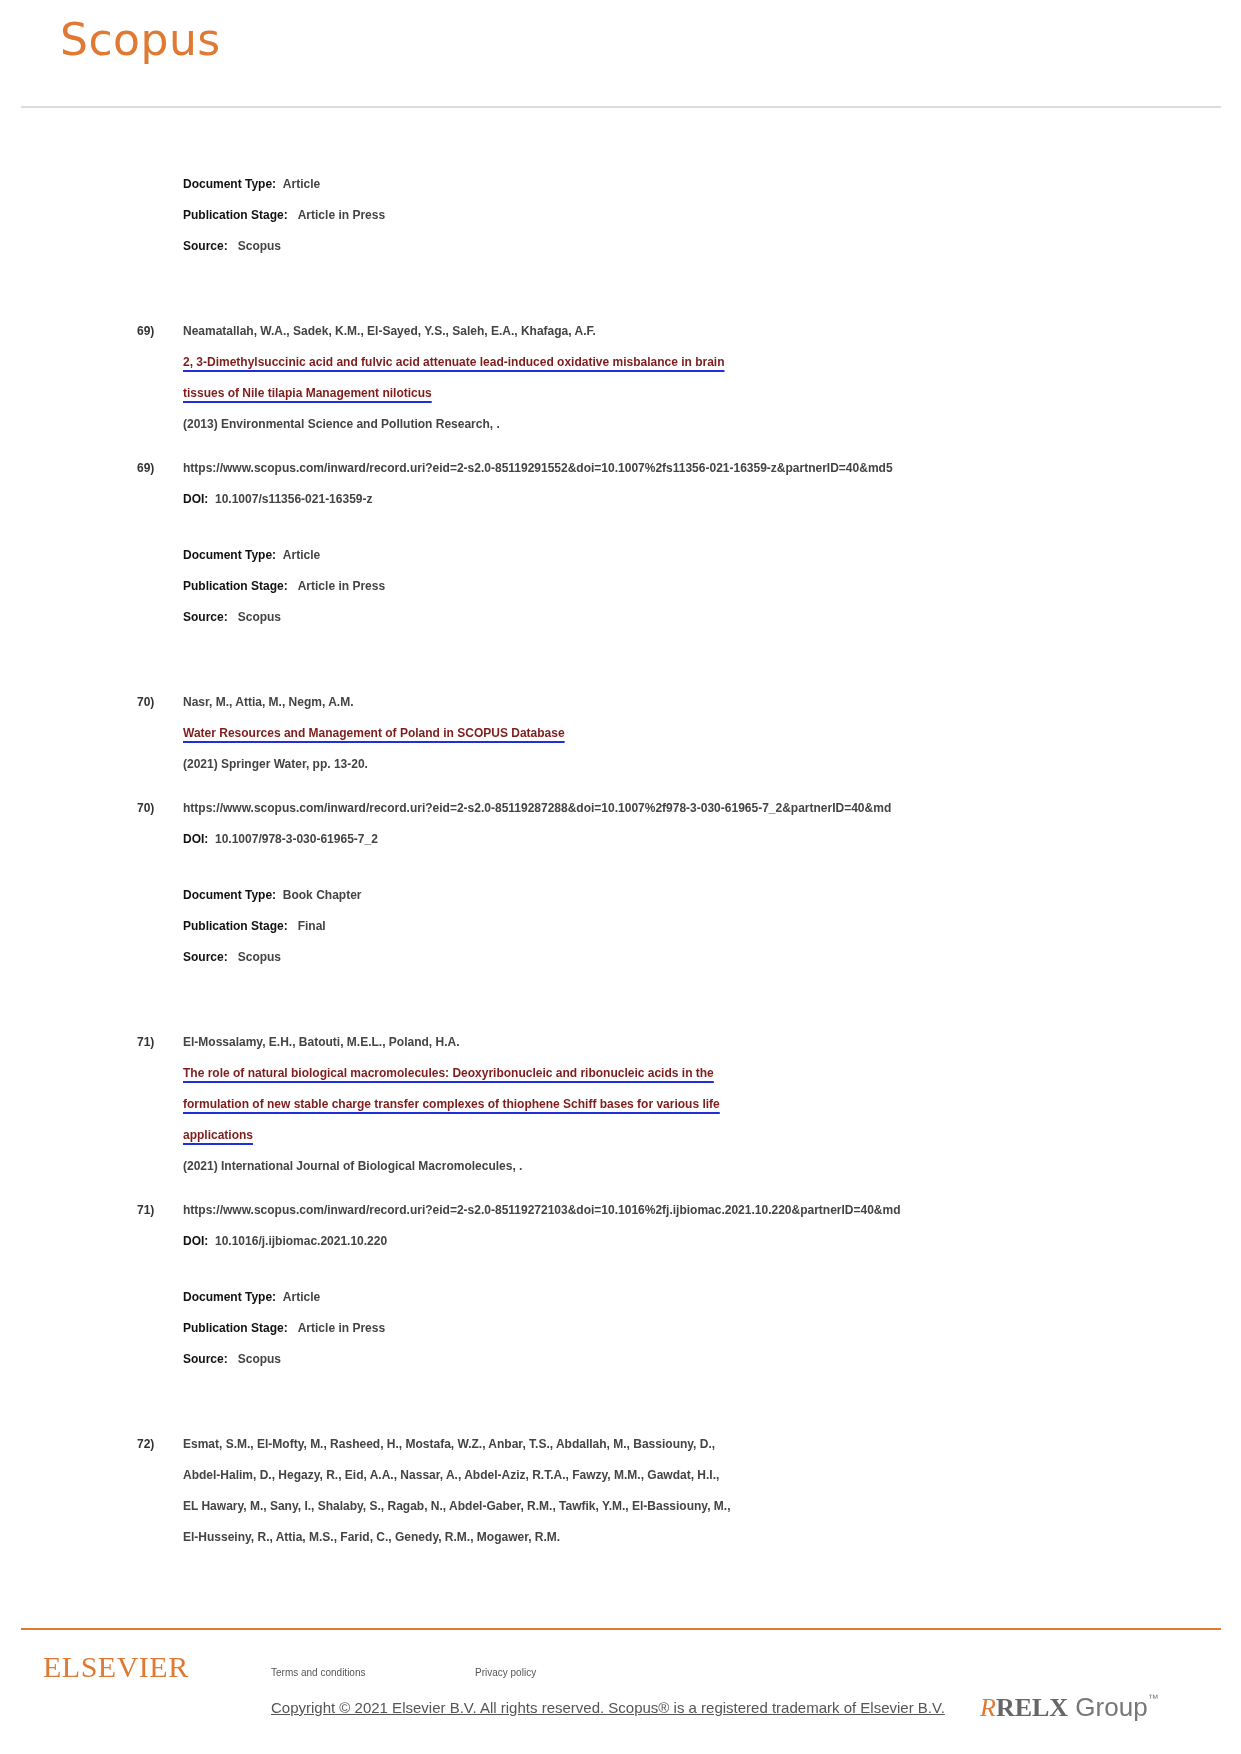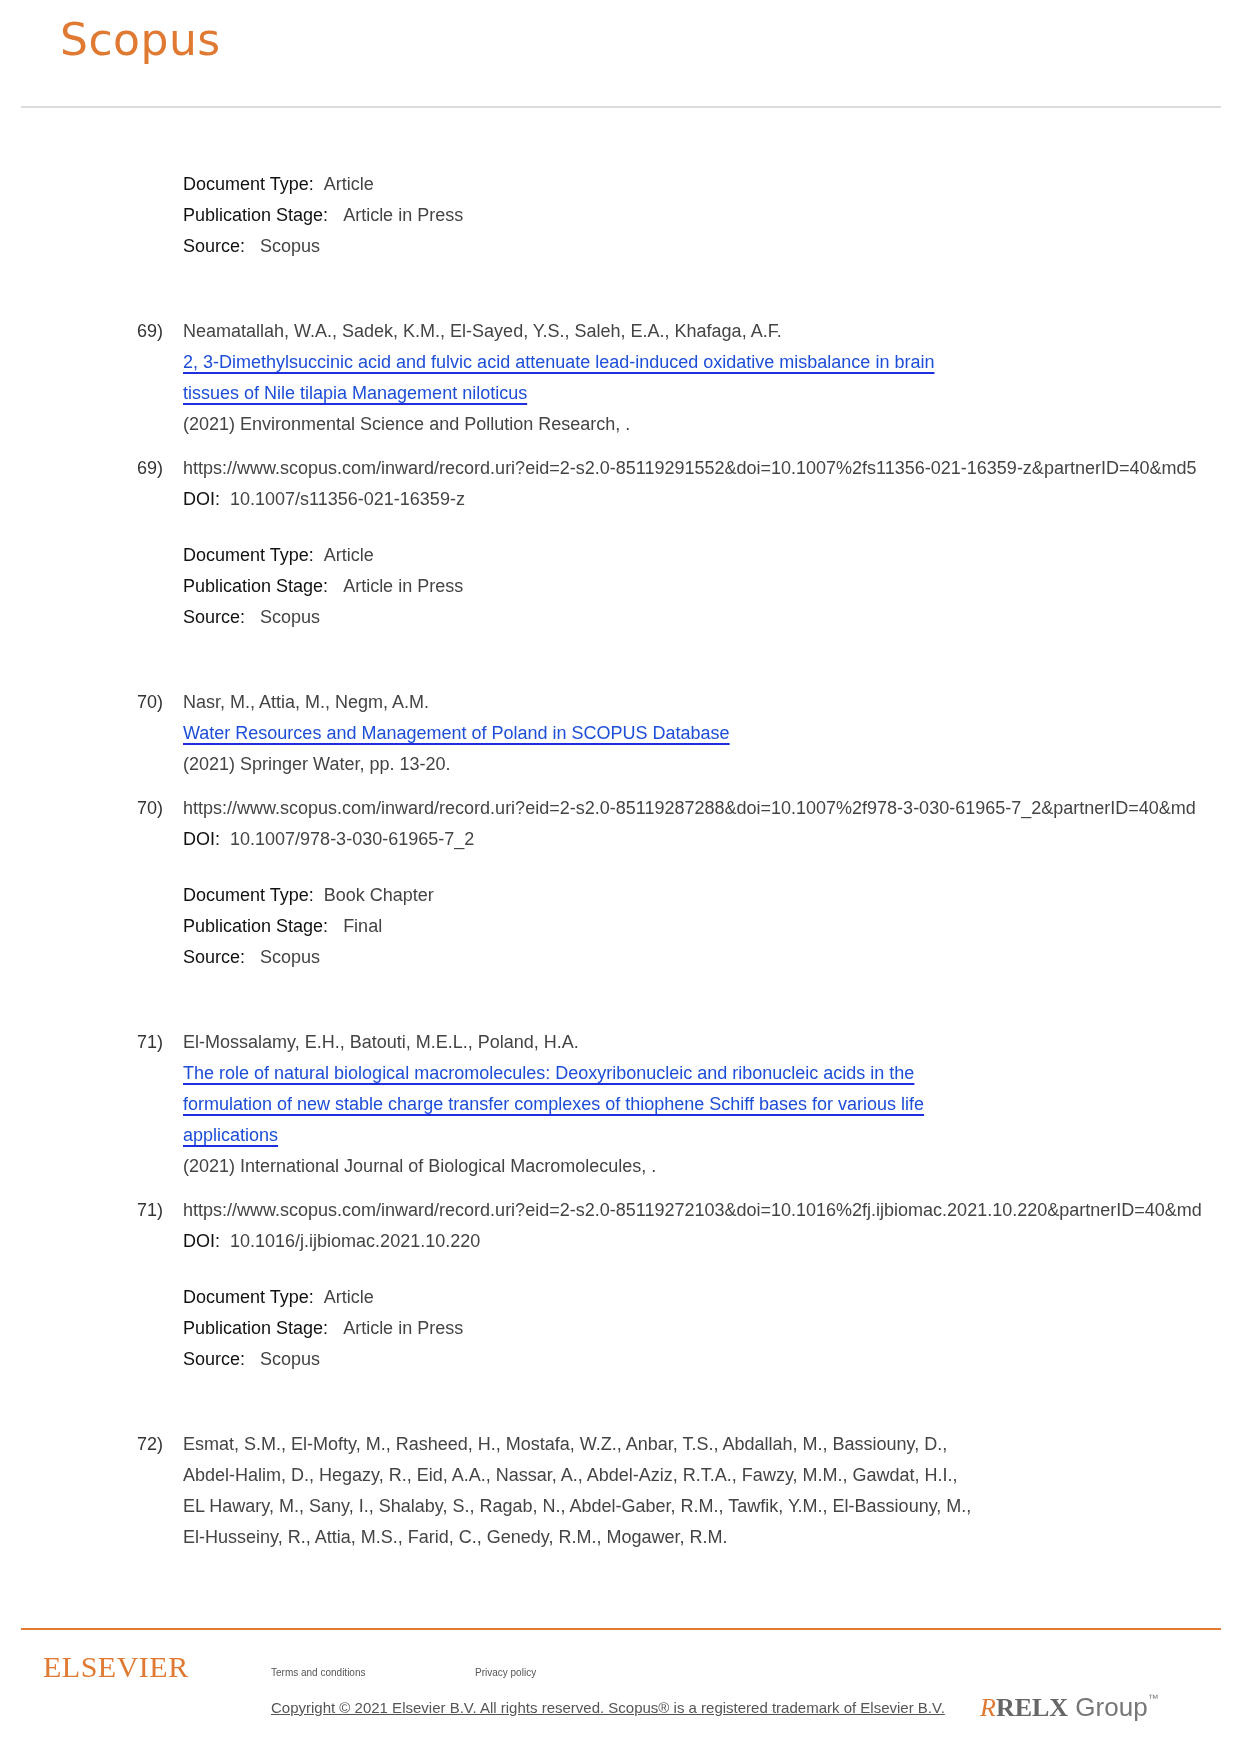--- a/index.html
+++ b/index.html
@@ -2,27 +2,27 @@
 <html><head>
 <meta charset="utf-8">
 <style>
   html, body { margin:0; padding:0; background:#ffffff; }
   body { width:1241px; height:1754px; position:relative; overflow:hidden;
          font-family:"Liberation Sans", sans-serif; color:#333; }
   .logo { position:absolute; left:60px; top:14px; font-family:"DejaVu Sans", sans-serif;
           font-size:44px; color:#e07a33; letter-spacing:0.5px; }
   .hdr-line { position:absolute; left:21px; top:106px; width:1200px; height:2px; background:#dcdcdc; }
   .content { position:absolute; left:0; top:0; width:1241px; }
-  .line { position:absolute; font-size:18px; line-height:22px; white-space:nowrap; }
+  .line { position:absolute; font-size:12px; line-height:22px; white-space:nowrap;font-weight:bold; }
   .num { left:137px; color:#333; }
   .txt { left:183px; }
   .lbl { color:#111; }
   .val { color:#444; }
   .authors { color:#444; }
-  .title { color:#1d4ed8; text-decoration:underline; text-decoration-color:#1f2fe0; text-underline-offset:4px; text-decoration-thickness:2px;text-align:center; }
+  .title { color:#7f1d1d; text-decoration:underline; text-decoration-color:#1f2fe0; text-underline-offset:4px; text-decoration-thickness:2px;text-align:center; }
   .source { color:#444; }
   .url { color:#444; }
   .footer-line { position:absolute; left:21px; top:1628px; width:1200px; height:2px; background:#e07a33; }
   .elsevier { position:absolute; left:43px; top:1650px; font-family:"Liberation Serif", serif;
               font-size:30px; color:#e07a33; letter-spacing:0.5px; }
   .flink { position:absolute; top:1667px; font-size:10px; color:#555; }
   .copy { position:absolute; left:271px; top:1699px; font-size:15px; color:#555; white-space:nowrap;text-decoration:underline; }
   .relx { position:absolute; left:980px; top:1692px; font-size:26px; white-space:nowrap; }
   .relx .r { color:#e07a33; font-family:"Liberation Serif", serif; font-style:italic; }
   .relx .b { color:#666; font-weight:bold;font-family:Liberation Serif, serif; }
@@ -38,21 +38,21 @@
 <div class="content">
 
   <div class="line txt" style="top:173px"><span class="lbl">Document Type:</span>&nbsp;&nbsp;<span class="val">Article</span></div>
   <div class="line txt" style="top:204px"><span class="lbl">Publication Stage:</span>&nbsp;&nbsp;&nbsp;<span class="val">Article in Press</span></div>
   <div class="line txt" style="top:235px"><span class="lbl">Source:</span>&nbsp;&nbsp;&nbsp;<span class="val">Scopus</span></div>
 
   <div class="line num" style="top:320px">69)</div>
   <div class="line txt authors" style="top:320px">Neamatallah, W.A., Sadek, K.M., El-Sayed, Y.S., Saleh, E.A., Khafaga, A.F.</div>
   <div class="line txt title" style="top:351px">2, 3-Dimethylsuccinic acid and fulvic acid attenuate lead-induced oxidative misbalance in brain</div>
   <div class="line txt title" style="top:382px">tissues of Nile tilapia Management niloticus</div>
-  <div class="line txt source" style="top:413px">(2021) Environmental Science and Pollution Research, .</div>
+  <div class="line txt source" style="top:413px">(2013) Environmental Science and Pollution Research, .</div>
   <div class="line num" style="top:457px">69)</div>
   <div class="line txt url" style="top:457px">https://www.scopus.com/inward/record.uri?eid=2-s2.0-85119291552&amp;doi=10.1007%2fs11356-021-16359-z&amp;partnerID=40&amp;md5</div>
   <div class="line txt" style="top:488px"><span class="lbl">DOI:</span>&nbsp;&nbsp;<span class="val">10.1007/s11356-021-16359-z</span></div>
   <div class="line txt" style="top:544px"><span class="lbl">Document Type:</span>&nbsp;&nbsp;<span class="val">Article</span></div>
   <div class="line txt" style="top:575px"><span class="lbl">Publication Stage:</span>&nbsp;&nbsp;&nbsp;<span class="val">Article in Press</span></div>
   <div class="line txt" style="top:606px"><span class="lbl">Source:</span>&nbsp;&nbsp;&nbsp;<span class="val">Scopus</span></div>
 
   <div class="line num" style="top:691px">70)</div>
   <div class="line txt authors" style="top:691px">Nasr, M., Attia, M., Negm, A.M.</div>
   <div class="line txt title" style="top:722px">Water Resources and Management of Poland in SCOPUS Database</div>

